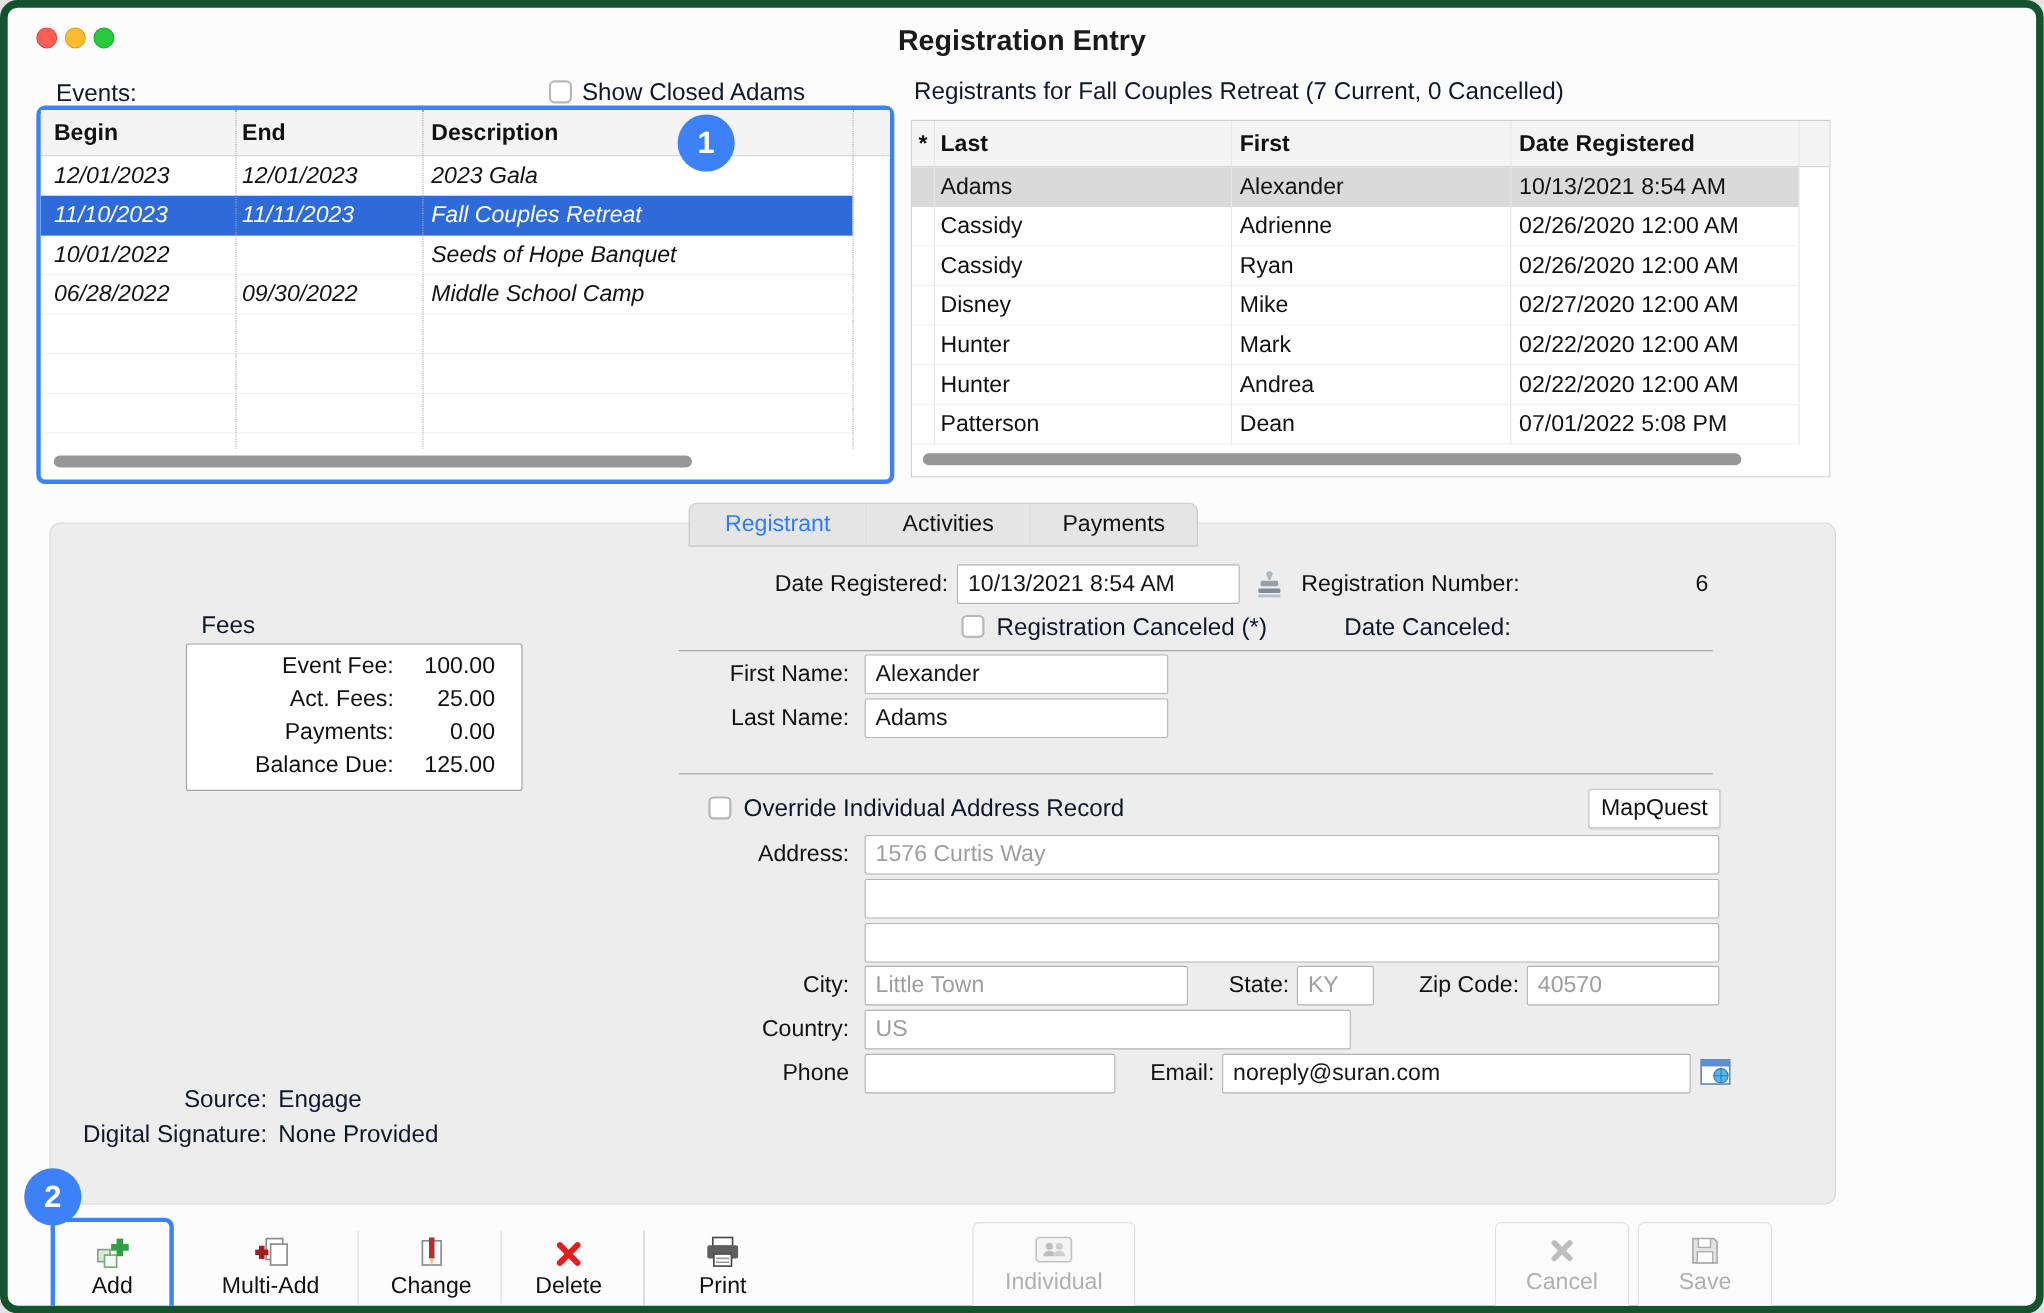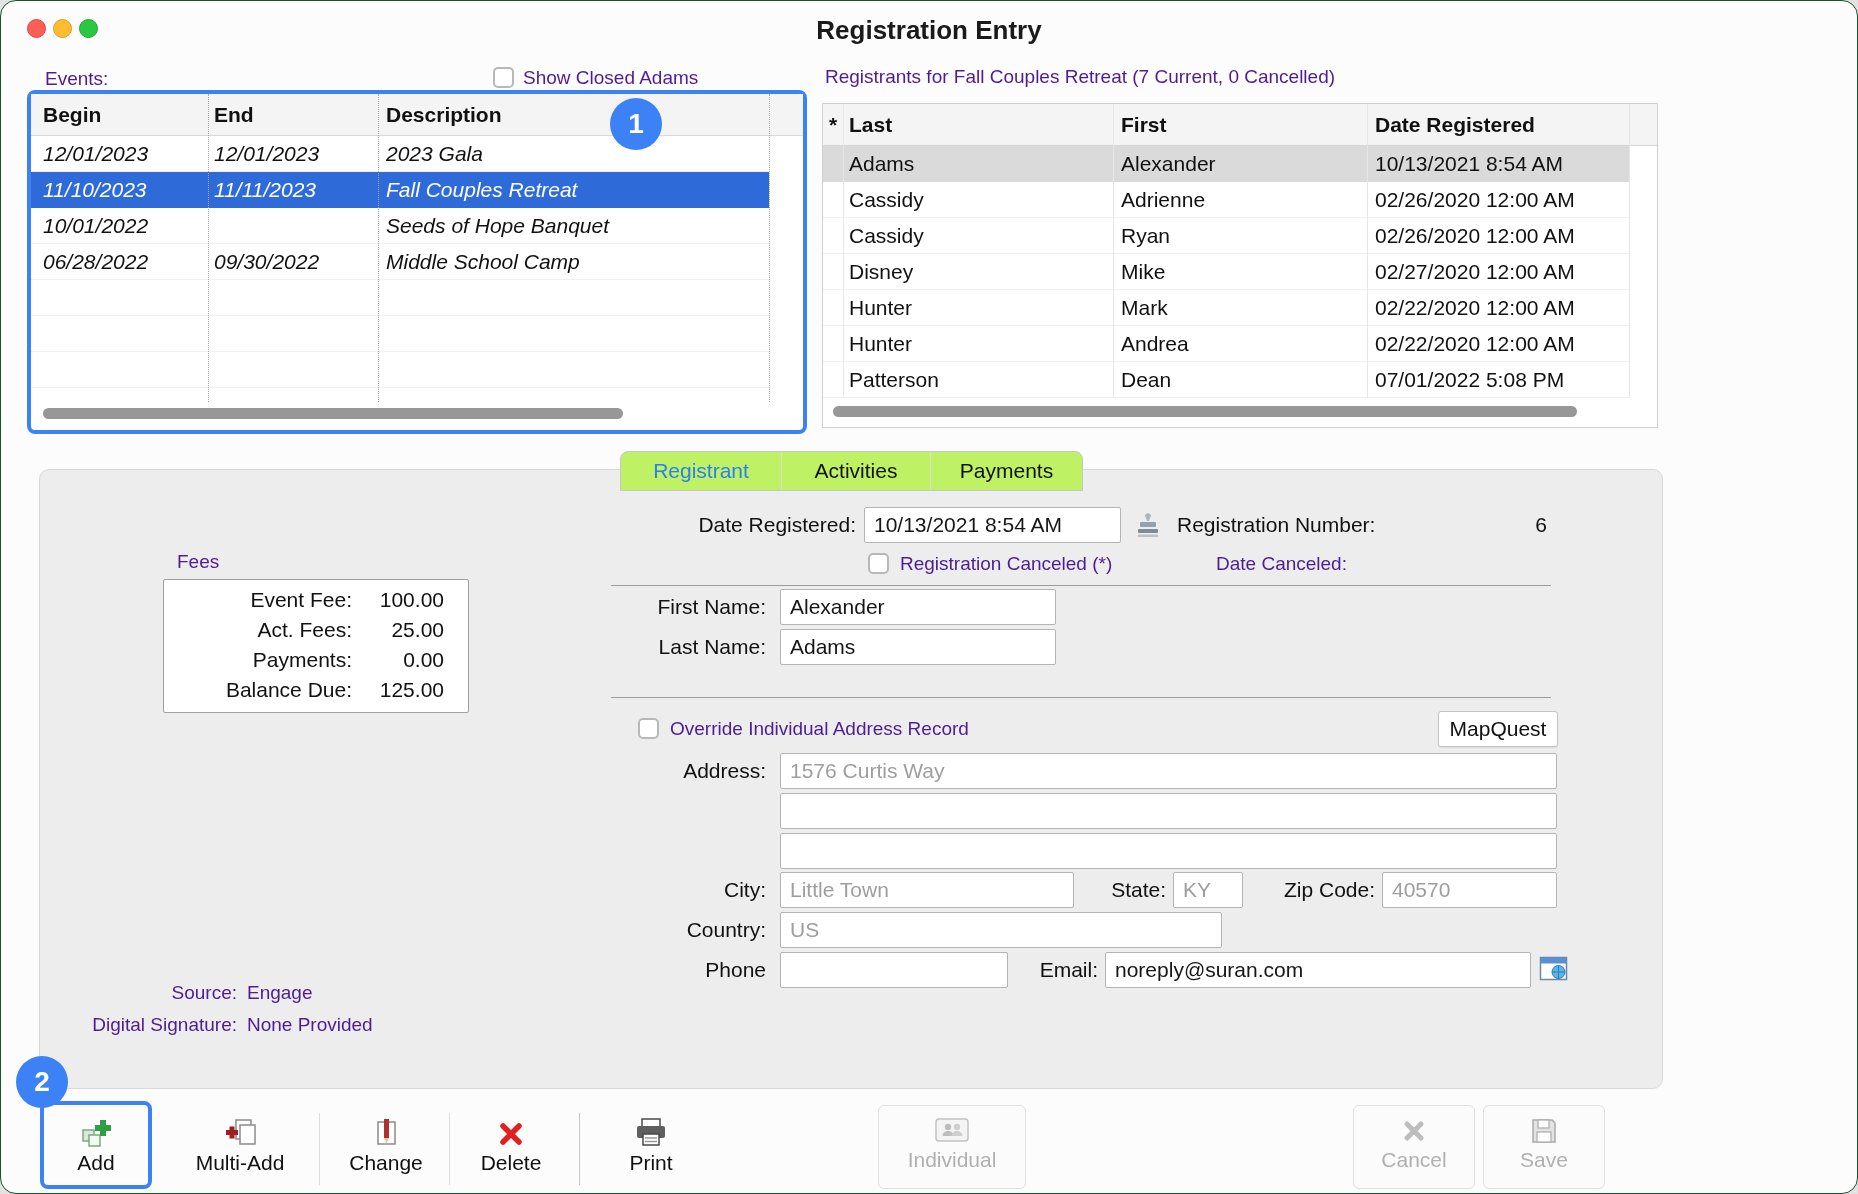--- a/index.html
+++ b/index.html
@@ -4,31 +4,31 @@
 <style>
   html,body{margin:0;padding:0;}
   body{
     width:1858px;height:1194px;background:#e2e2e2;
     font-family:"Liberation Sans",sans-serif;
     -webkit-font-smoothing:antialiased;
     position:relative;overflow:hidden;
   }
   .window{
     position:absolute;inset:0;background:#fcfcfc;border-radius:16px;
-    border:1px solid #14532d;overflow:hidden;box-sizing:border-box;
+    border:7px solid #14532d;overflow:hidden;box-sizing:border-box;
   }
   
   .titlebar{position:absolute;left:0;top:0;right:0;height:56px;}
   .tl{position:absolute;top:18px;width:19px;height:19px;border-radius:50%;}
   .tl.red{left:26px;background:#ff5f57;border:1px solid #e0443e;box-sizing:border-box;}
   .tl.yellow{left:52px;background:#febc2e;border:1px solid #d89e24;box-sizing:border-box;}
   .tl.green{left:78px;background:#28c840;border:1px solid #1aab29;box-sizing:border-box;}
   .wtitle{position:absolute;left:0;right:0;top:14px;text-align:center;font-size:26px;font-weight:bold;color:#1a1a1a;}
 
-  .lbl{position:absolute;font-size:19px;color:#4c1d95;white-space:nowrap;line-height:24px;}
+  .lbl{position:absolute;font-size:22px;color:#0f172a;white-space:nowrap;line-height:24px;}
   .lbl-r{position:absolute;font-size:21px;color:#111;white-space:nowrap;text-align:right;line-height:36px;}
   .checkbox{position:absolute;width:21px;height:21px;background:#fff;border:2px solid #b8b8b8;border-radius:5px;box-sizing:border-box;}
   .field{position:absolute;height:36px;background:#fff;border:1px solid #b4b4b4;border-radius:2px;
          font-family:"Liberation Sans",sans-serif;font-size:21px;padding:0 9px;box-sizing:border-box;color:#161616;outline:none;}
   .field.ghost{color:#9e9e9e;}
   .hr{position:absolute;left:610px;width:940px;height:1px;background:#9c9c9c;}
   .badge{position:absolute;width:52px;height:52px;border-radius:50%;background:var(--annotation,#3c82f6);
          color:#fff;font-size:28px;font-weight:bold;display:flex;align-items:center;justify-content:center;z-index:40;}
 
   
@@ -50,21 +50,21 @@
   .rg-header{position:absolute;left:0;top:0;width:834px;height:42px;background:#f4f4f4;border-bottom:1px solid #d5d5d5;box-sizing:border-box;}
   .rg-header span{position:absolute;top:0;line-height:41px;font-weight:bold;font-size:21px;color:#111;}
   .rg-row{position:absolute;left:0;width:806px;height:36px;border-bottom:1px solid #f0f0f0;box-sizing:border-box;}
   .rg-row span{position:absolute;line-height:35px;font-size:21px;color:#111;white-space:nowrap;}
   .rg-row .c-last{left:26px;} .rg-row .c-first{left:298px;} .rg-row .c-date{left:552px;}
   .rg-row.sel{background:#dadada;border-bottom-color:#dadada;}
   .rg-vline{position:absolute;top:0;height:294px;width:0;border-left:1px solid #e6e6e6;}
 
   
   .panel{position:absolute;left:38px;top:468px;width:1624px;height:620px;background:#ededed;border:1px solid #d9d9d9;border-radius:10px;box-sizing:border-box;}
-  .tabs{position:absolute;left:619px;top:450px;height:38px;display:flex;z-index:5;background:#bef264;border:1px solid #c7c7c7;border-radius:8px 8px 0 0;overflow:hidden;box-sizing:content-box;}
+  .tabs{position:absolute;left:619px;top:450px;height:38px;display:flex;z-index:5;background:#e5e5e5;border:1px solid #c7c7c7;border-radius:8px 8px 0 0;overflow:hidden;box-sizing:content-box;}
   .tab{text-align:center;line-height:38px;font-size:21px;color:#111;border-left:1px solid #dcdcdc;}
   .tab:first-child{border-left:none;}
   .tab.active{color:var(--tab-active,#2e7cf6);}
 
   .fees-box{position:absolute;left:162px;top:578px;width:306px;height:134px;background:#fff;border:1px solid #9f9f9f;border-radius:2px;box-sizing:border-box;}
   .fee-row{position:absolute;left:0;width:100%;height:30px;}
   .fee-lbl{position:absolute;left:0;width:188px;text-align:right;font-size:21px;color:#111;}
   .fee-val{position:absolute;left:188px;width:92px;text-align:right;font-size:21px;color:#111;}
 
   .mapquest-btn{position:absolute;left:1437px;top:710px;width:120px;height:36px;background:#fff;border:1px solid #c4c4c4;border-radius:3px;

